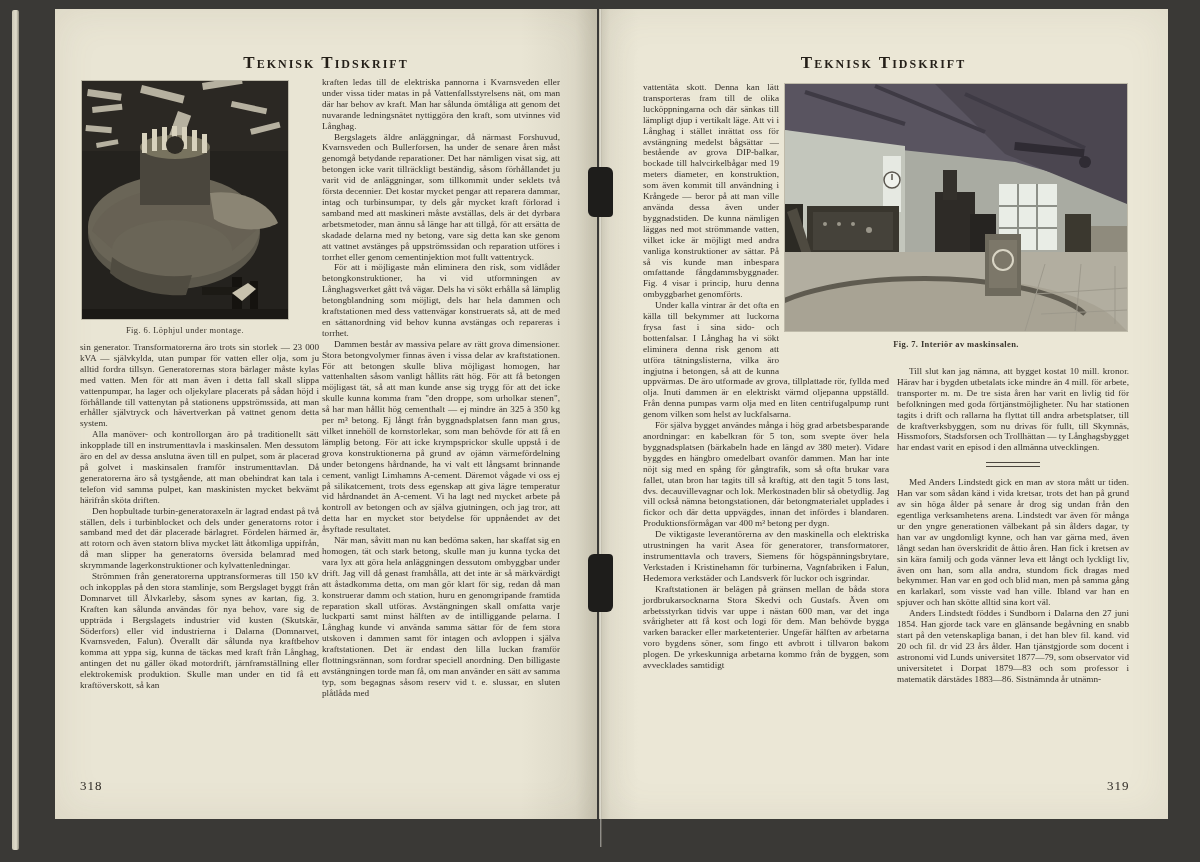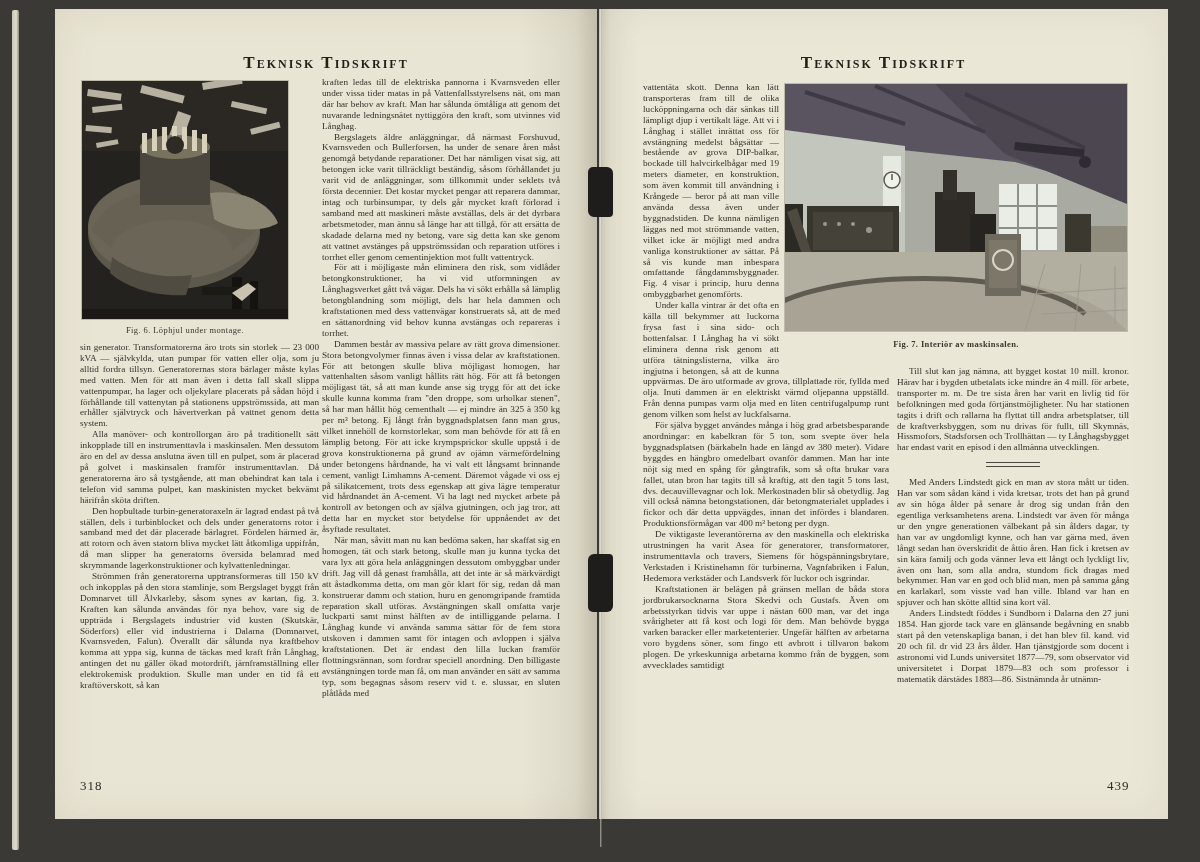--- a/index.html
+++ b/index.html
@@ -202,18 +202,18 @@
     <p>Kraftstationen är belägen på gränsen mellan de båda stora jordbrukarsocknarna Stora Skedvi och Gustafs.  Även om arbetsstyrkan tidvis var uppe i nästan 600 man, var det inga svårigheter att få kost och logi för dem.  Man behövde bygga varken baracker eller marketenterier.  Ungefär hälften av arbetarna voro bygdens söner, som fingo ett avbrott i tillvaron bakom plogen.  De yrkeskunniga arbetarna kommo från de byggen, som avvecklades samtidigt</p>
   </div>
 
   <div class="col" style="left:298px;top:357px;width:232px;height:430px;">
     <p>Till slut kan jag nämna, att bygget kostat 10 mill. kronor.  Härav har i bygden utbetalats icke mindre än 4 mill. för arbete, transporter m. m.  De tre sista åren har varit en livlig tid för befolkningen med goda förtjänstmöjligheter.  Nu har stationen tagits i drift och rallarna ha flyttat till andra arbetsplatser, till de kraftverksbyggen, som nu drivas för fullt, till Skymnäs, Hissmofors, Stadsforsen och Trollhättan — ty Långhagsbygget har endast varit en episod i den allmänna utvecklingen.</p>
     <div class="obit-rule"></div>
     <p>Med Anders Lindstedt gick en man av stora mått ur tiden.  Han var som sådan känd i vida kretsar, trots det han på grund av sin höga ålder på senare år drog sig undan från den egentliga verksamhetens arena.  Lindstedt var även för många ur den yngre generationen välbekant på sin ålders dagar, ty han var av ungdomligt kynne, och han var gärna med, även långt sedan han överskridit de åttio åren.  Han fick i kretsen av sin kära familj och goda vänner leva ett långt och lyckligt liv, även om han, som alla andra, stundom fick dragas med bekymmer.  Han var en god och blid man, men på samma gång en karlakarl, som visste vad han ville.  Ibland var han en spjuver och han skötte alltid sina kort väl.</p>
     <p>Anders Lindstedt föddes i Sundborn i Dalarna den 27 juni 1854.  Han gjorde tack vare en glänsande begåvning en snabb start på den vetenskapliga banan, i det han blev fil. kand. vid 20 och fil. dr vid 23 års ålder.  Han tjänstgjorde som docent i astronomi vid Lunds universitet 1877—79, som observator vid universitetet i Dorpat 1879—83 och som professor i matematik därstädes 1883—86.  Sistnämnda år utnämn-</p>
   </div>
 
-  <div class="page-num" style="left:508px;top:769px;">439</div>
+  <div class="page-num" style="left:508px;top:769px;">319</div>
 </div>
 
 <div class="crease"></div>
 <div class="binding-mark mark-1"></div>
 <div class="binding-mark mark-2"></div>
 
 </body></html>

